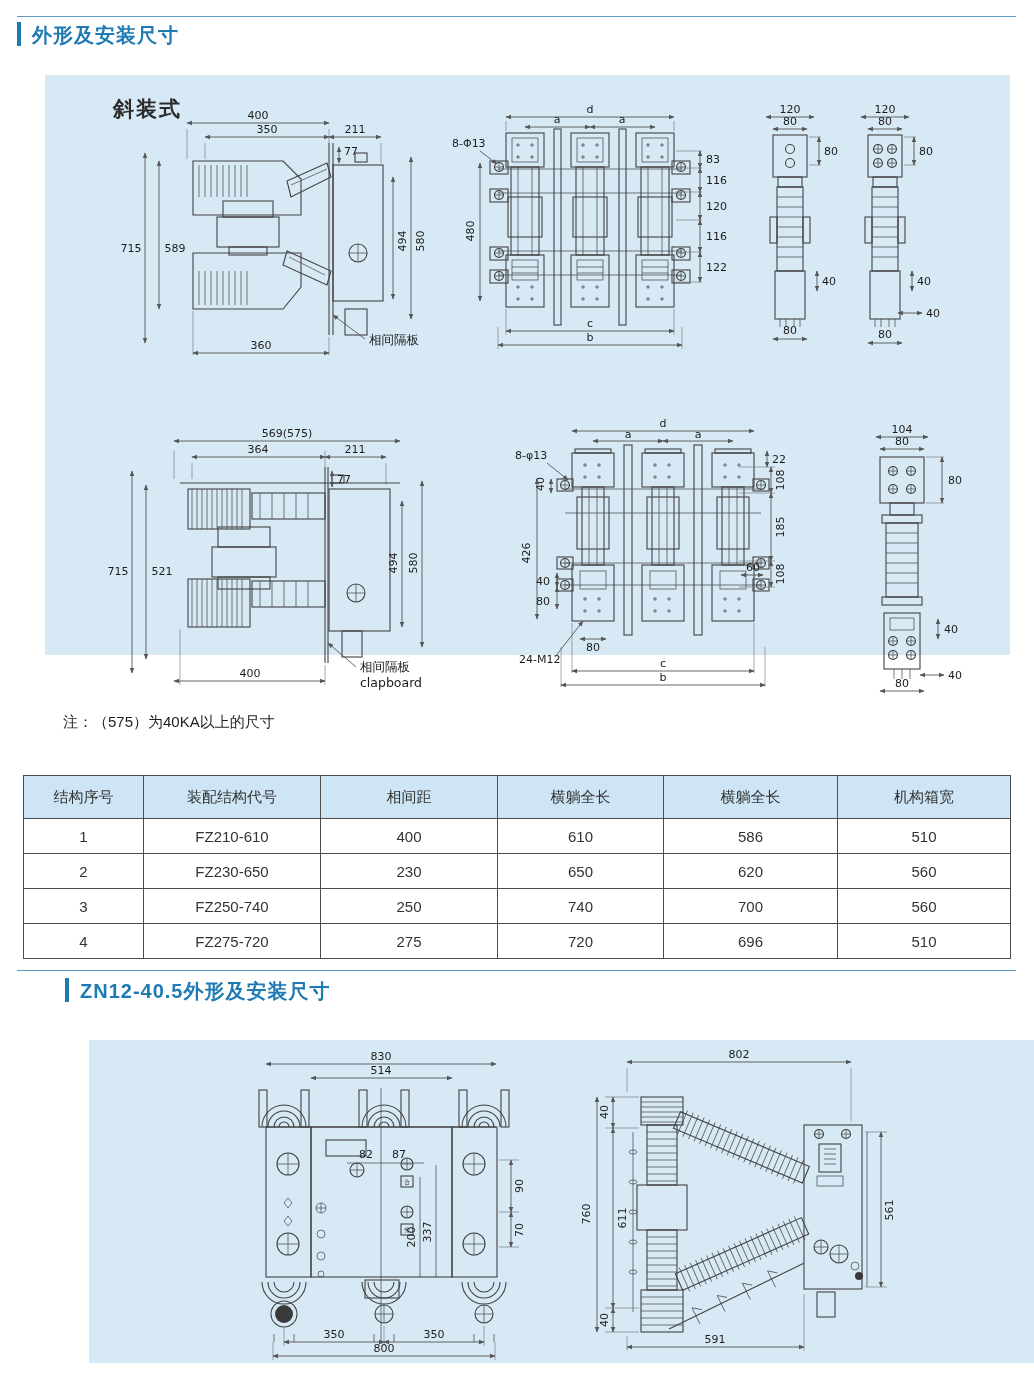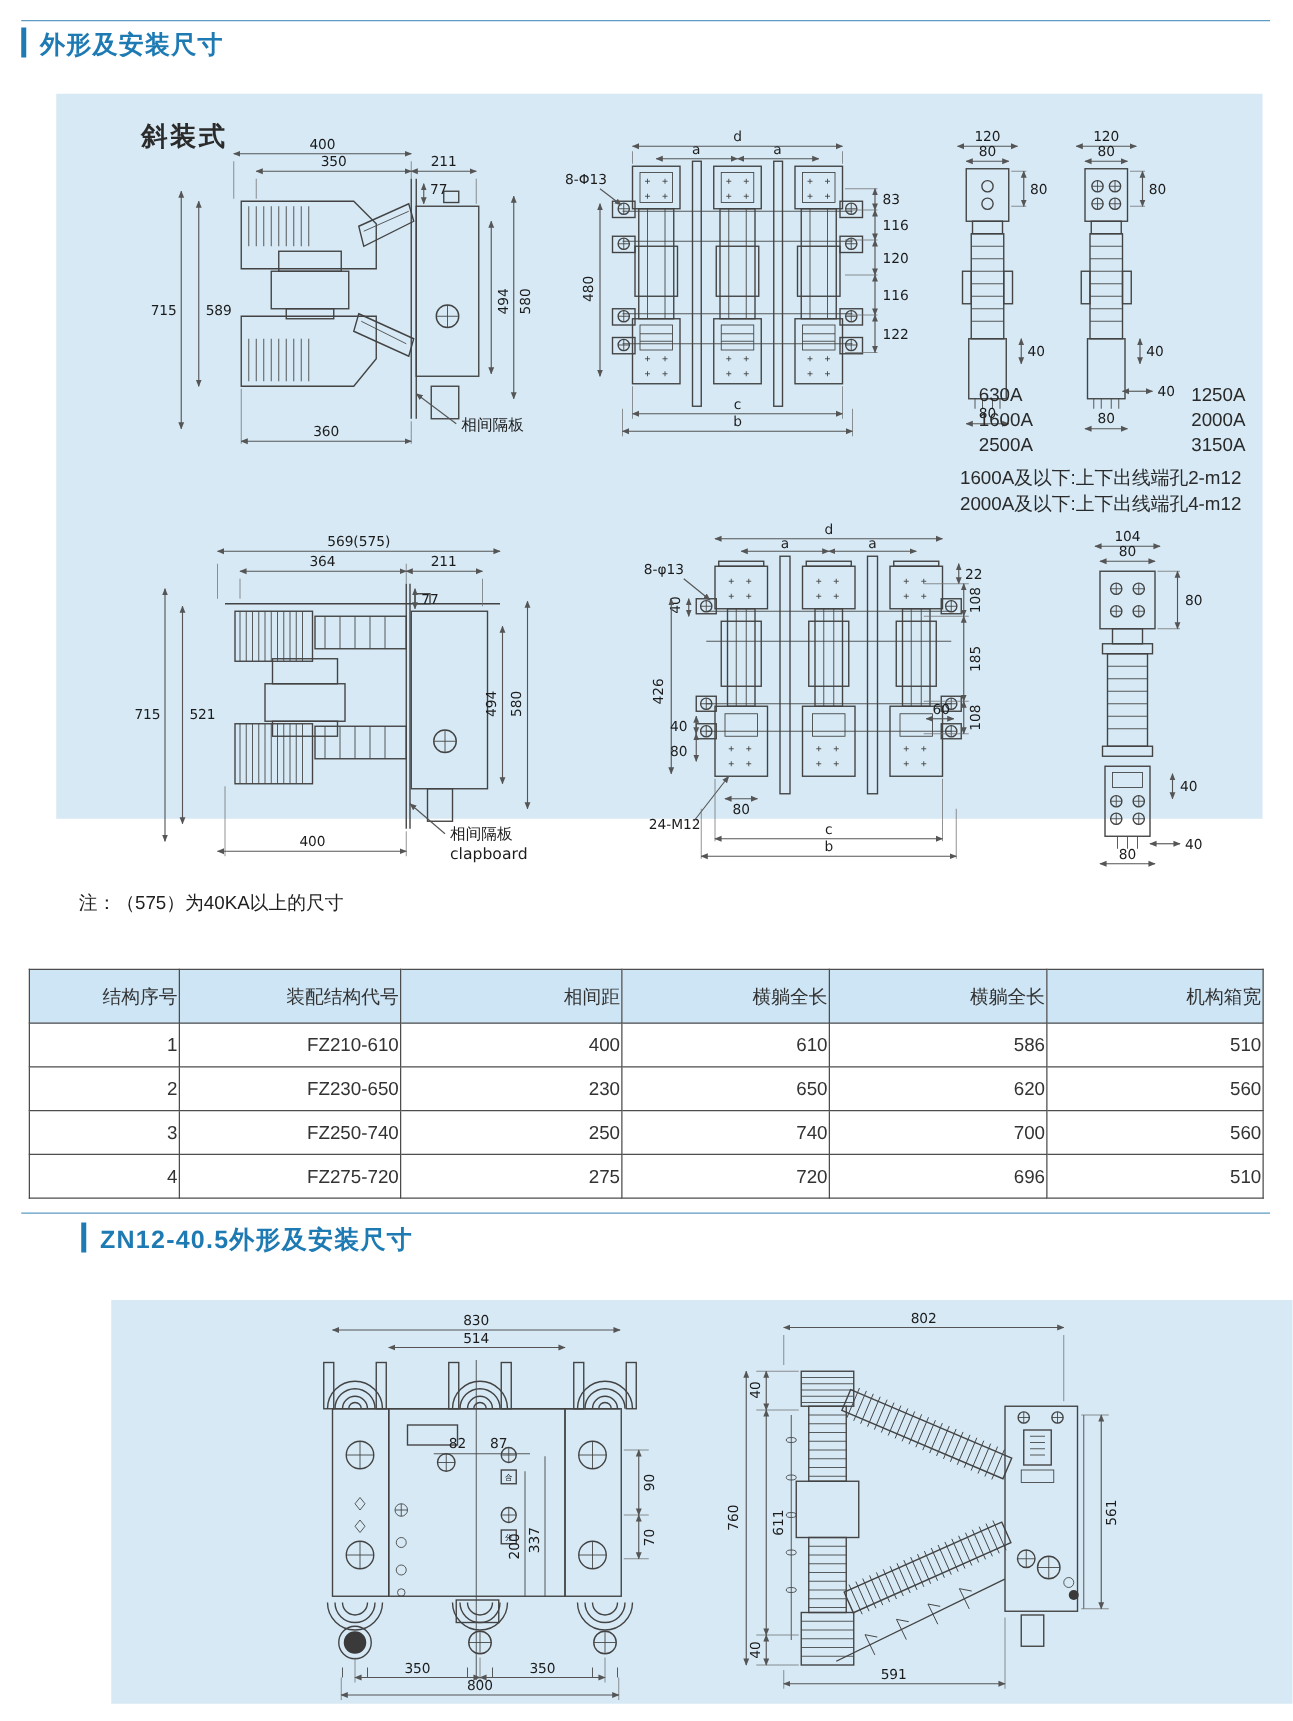--- a/index.html
+++ b/index.html
@@ -13,21 +13,21 @@
   
   .panel{position:absolute;left:45px;width:965px;background:#d6e9f5;}
   .subtitle{position:absolute;font-size:21px;font-weight:bold;color:#2b2b2b;letter-spacing:2px;}
   .note{position:absolute;font-size:15px;color:#1f1f1f;}
   .ratings{position:absolute;font-size:15px;color:#2a2a2a;}
   .rat-col{position:absolute;line-height:20px;top:0;}
   .rat-note{position:absolute;line-height:20px;white-space:nowrap;}
   
   table.spec{position:absolute;left:23px;top:775px;width:987px;border-collapse:collapse;
              table-layout:fixed;font-size:15px;color:#333;}
-  table.spec th,table.spec td{border:1px solid #4d4d4d;text-align:right;font-weight:normal;}
+  table.spec th,table.spec td{border:1px solid #4d4d4d;text-align:center;font-weight:normal;}
   table.spec th{background:#cde5f5;height:40px;}
   table.spec td{background:#ffffff;height:32px;}
   
   svg{position:absolute;overflow:visible;}
   .ln{stroke:#434343;fill:none;stroke-width:1.1;}
   .lt{stroke:#434343;fill:none;stroke-width:0.7;}
   .ext{stroke:#6f6f6f;fill:none;stroke-width:0.6;}
   .dim{stroke:#555;fill:none;stroke-width:0.9;marker-start:url(#arw);marker-end:url(#arw);}
   .ldr{stroke:#555;fill:none;stroke-width:0.9;marker-end:url(#arw);}
   text.dt{font-family:"DejaVu Sans",sans-serif;font-size:11px;fill:#1c1c1c;text-anchor:middle;}
@@ -206,34 +206,20 @@
     <line class="dim" x1="194" y1="32" x2="194" y2="60"></line>
       <text class="dt ds" x="199" y="50">80</text>
     <line class="dim" x1="192" y1="166" x2="192" y2="186"></line>
       <text class="dt ds" x="197" y="180">40</text>
     <line class="dim" x1="178" y1="208" x2="202" y2="208"></line>
       <text class="dt ds" x="206" y="212">40</text>
     <line class="dim" x1="148" y1="238" x2="182" y2="238"></line>
       <text class="dt" x="165" y="233">80</text>
   </svg>
 
-  <div class="ratings" style="left:668px;top:232px;width:300px;height:110px;">
-    <div class="rat-col" style="left:70px;">
-      <div>630A</div>
-      <div>1600A</div>
-      <div>2500A</div>
-    </div>
-    <div class="rat-col" style="left:240px;">
-      <div>1250A</div>
-      <div>2000A</div>
-      <div>3150A</div>
-    </div>
-    <div class="rat-note" style="left:55px;top:66px;">1600A及以下:上下出线端孔2-m12</div>
-    <div class="rat-note" style="left:55px;top:87px;">2000A及以下:上下出线端孔4-m12</div>
-  </div>
 
 
   <svg style="left:55px;top:348px;" width="370" height="280" viewBox="0 0 370 280">
     <path class="ln" d="M80,60H300"></path>
     <rect class="ln" x="88" y="66" width="62" height="40"></rect>
     <path class="lt" d="M92,66v40M97,66v40M102,66v40M107,66v40M112,66v40M117,66v40M122,66v40M127,66v40M132,66v40M137,66v40M142,66v40"></path>
     <rect class="ln" x="88" y="156" width="62" height="48"></rect>
     <path class="lt" d="M92,156v48M97,156v48M102,156v48M107,156v48M112,156v48M117,156v48M122,156v48M127,156v48M132,156v48M137,156v48M142,156v48"></path>
     <rect class="ln" x="118" y="104" width="52" height="20"></rect>
     <rect class="ln" x="112" y="124" width="64" height="30"></rect>

